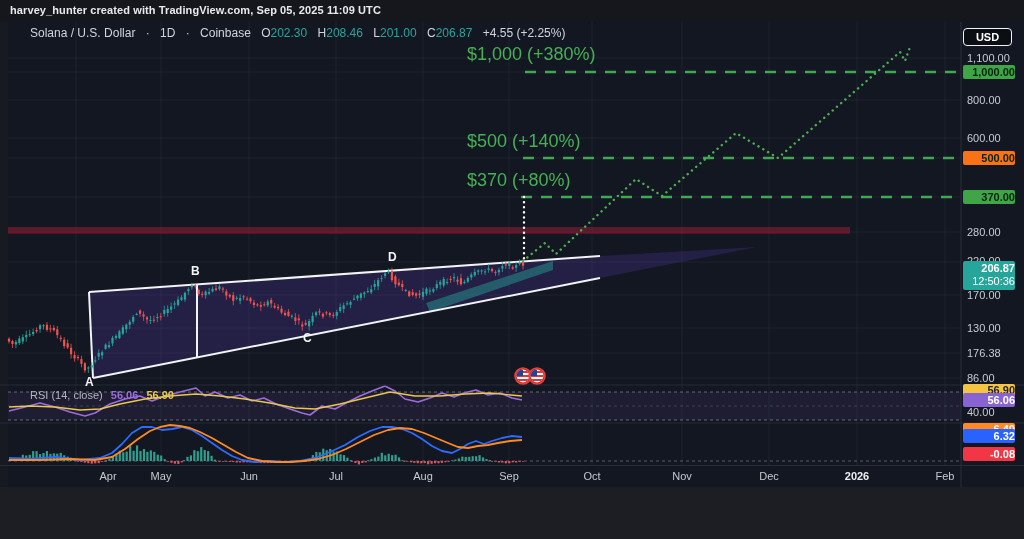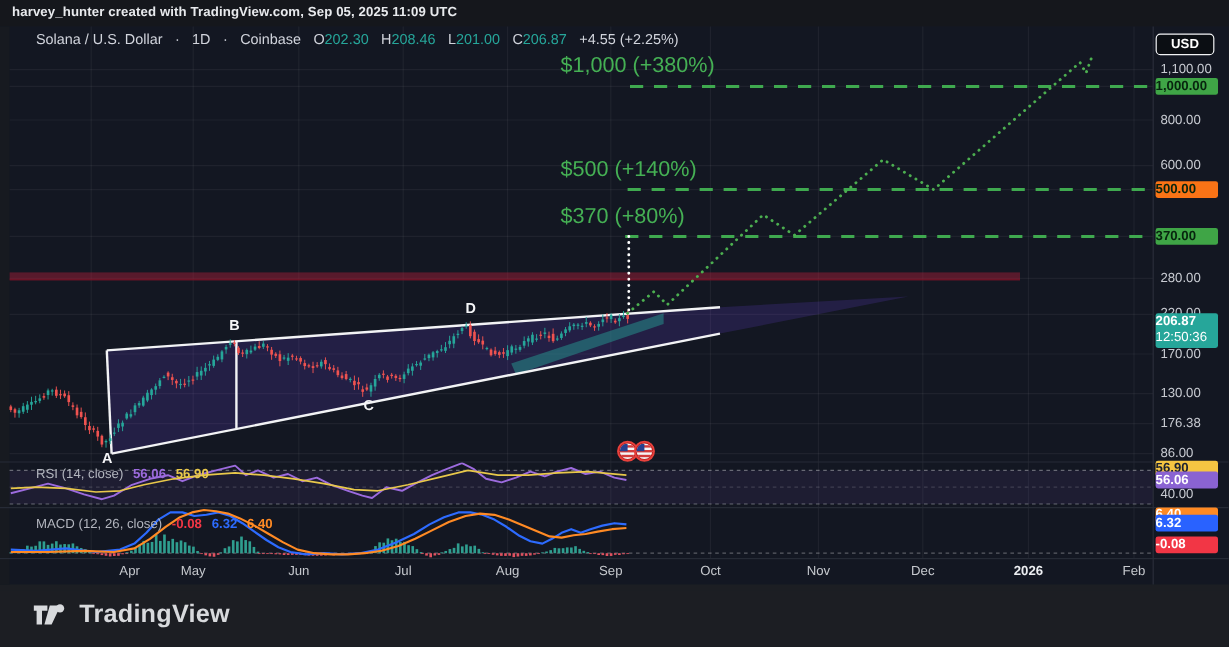--- a/index.html
+++ b/index.html
@@ -14,21 +14,21 @@
   #symline .v{color:#26a69a;}
   #symline .lt{color:#d1d4dc;margin-left:7px;}
   .target-label{position:absolute;font-size:18px;font-weight:400;color:#45b054;white-space:nowrap;}
   .pat{position:absolute;font-size:12px;font-weight:700;color:#f4f5f7;}
   .ind-label{position:absolute;font-size:11px;color:#b2b5be;white-space:nowrap;}
   .ind-label span{margin-left:5px;font-weight:700;}
   .month{position:absolute;top:470px;font-size:11px;color:#c6c9ce;transform:translateX(-50%);}
   .month.year{color:#eceef1;font-weight:700;}
   .axlabel{position:absolute;left:967px;font-size:11px;color:#c8cbd2;}
   .badge{position:absolute;left:963px;width:52px;border-radius:2px;font-size:11px;font-weight:700;
-    text-align:left;line-height:14px;}
+    text-align:right;line-height:14px;}
   #usd-btn{position:absolute;left:963px;top:28px;width:47px;height:16px;background:#0b0e13;
     border:1.5px solid #f2f3f5;border-radius:4px;color:#fff;font-size:11px;font-weight:700;
     text-align:center;line-height:16px;cursor:pointer;}
   #tv-logo{position:absolute;left:28px;top:500px;display:flex;align-items:center;gap:9px;}
   #tv-logo .txt{font-size:21px;font-weight:700;color:#d8dadd;letter-spacing:.2px;}
   #timeaxis-border{position:absolute;left:0;top:465px;width:1024px;height:0;border-top:1px solid #262b36;}
 </style>
 </head>
 <body>
 
@@ -589,26 +589,20 @@
   </div>
 
   <div id="usd-btn">USD</div>
 
   <div class="ind-label" style="left:30px;top:389px;">
     <span style="margin-left:0;font-weight:400;">RSI (14, close)</span>
     <span style="color:#9c6bde;">56.06</span>
     <span style="color:#e8c84a;">56.90</span>
   </div>
 
-  <div class="ind-label" style="left:30px;top:431px;">
-    <span style="margin-left:0;font-weight:400;">MACD (12, 26, close)</span>
-    <span style="color:#f23645;">-0.08</span>
-    <span style="color:#2d6bff;">6.32</span>
-    <span style="color:#ff8a24;">6.40</span>
-  </div>
 
   <div id="target-labels">
       <div class="target-label" style="left: 467px; top: 44px;">$1,000 (+380%)</div>
       <div class="target-label" style="left: 467px; top: 131px;">$500 (+140%)</div>
       <div class="target-label" style="left: 467px; top: 170px;">$370 (+80%)</div>
     </div>
   <div id="pattern-labels">
       <div class="pat" style="left: 85px; top: 375px;">A</div>
       <div class="pat" style="left: 191px; top: 264px;">B</div>
       <div class="pat" style="left: 303px; top: 331px;">C</div>
@@ -646,22 +640,14 @@
       <div class="badge" style="top: 393px; height: 14px; line-height: 14px; background: rgb(138, 99, 210); color: rgb(255, 255, 255);">56.06</div>
       <div class="badge" style="top: 429px; height: 14px; line-height: 14px; background: rgb(41, 98, 255); color: rgb(255, 255, 255);">6.32</div>
       <div class="badge" style="top: 447px; height: 14px; line-height: 14px; background: rgb(242, 54, 69); color: rgb(255, 255, 255);">-0.08</div>
       <div class="badge" style="top: 261px; height: 28px; line-height: 13px; background: rgb(38, 166, 154); color: rgb(255, 255, 255); padding-top: 1px;">
         <div>206.87</div>
         <div style="font-weight: 400;">12:50:36</div>
       </div>
     </div>
   <div id="timeaxis-border"></div>
 
-  <div id="tv-logo">
-    <svg width="29" height="21" viewBox="0 0 58 42">
-      <path d="M0,0 h23 v9 h-9 v23 h-9 v-23 h-5 z" fill="#d8dadd" transform="translate(0,5)"></path>
-      <path d="M27,5 h18 l-15,32 h-12 z" fill="#d8dadd"></path>
-      <circle cx="44" cy="10" r="7" fill="#d8dadd"></circle>
-    </svg>
-    <span class="txt">TradingView</span>
-  </div>
 
 </div>
 
 </body></html>

